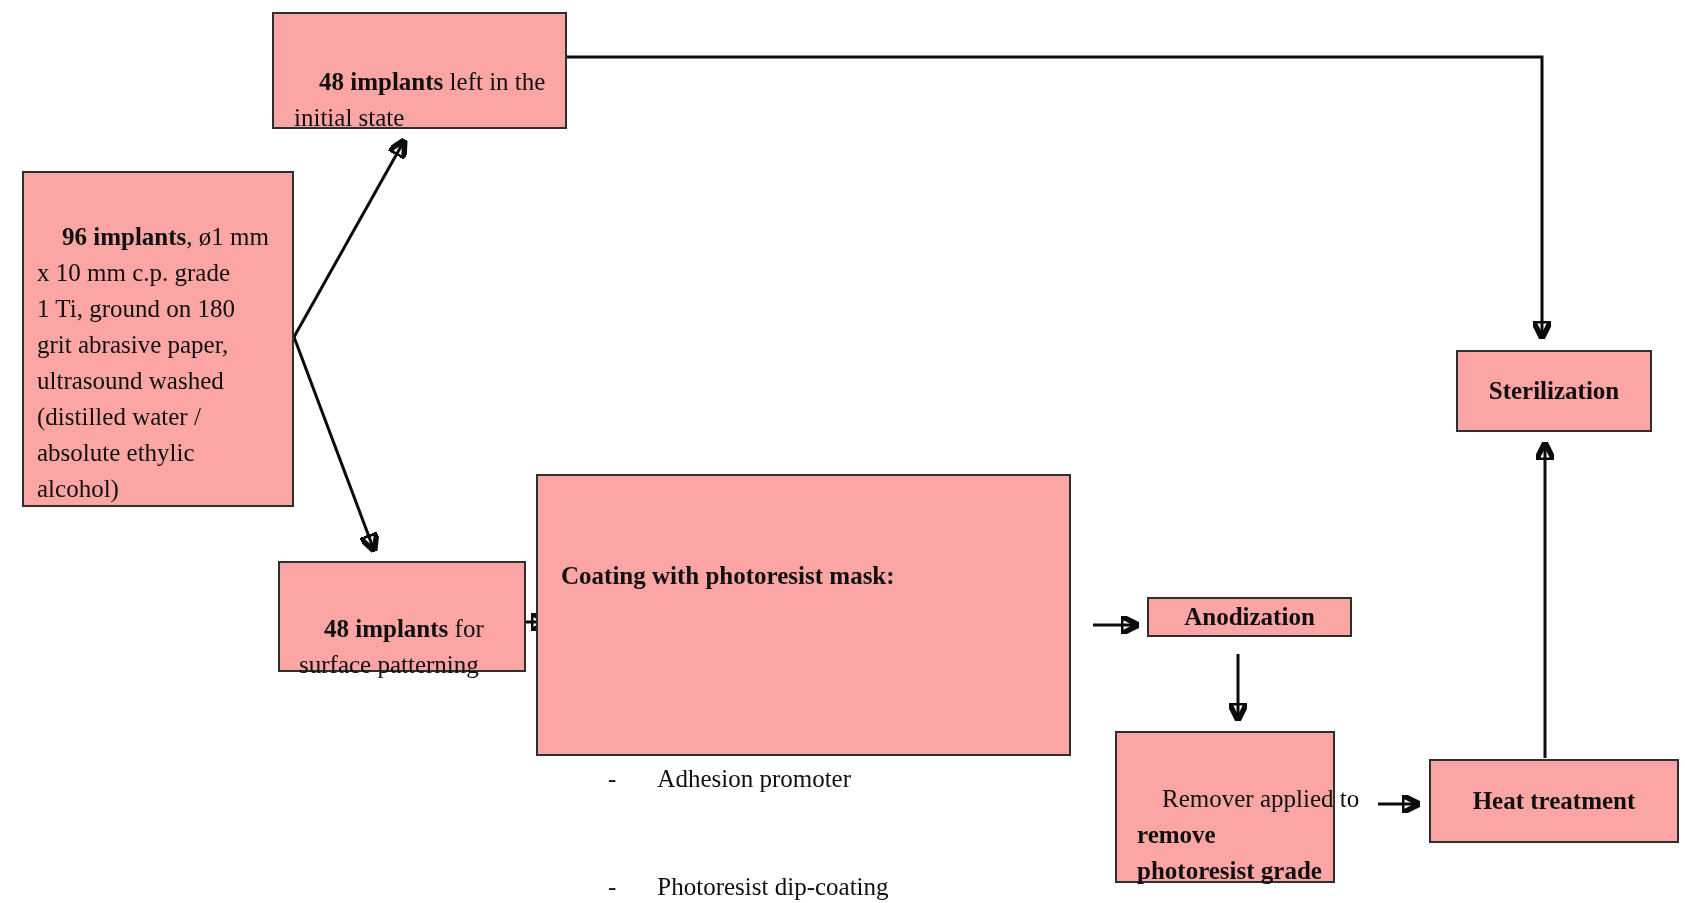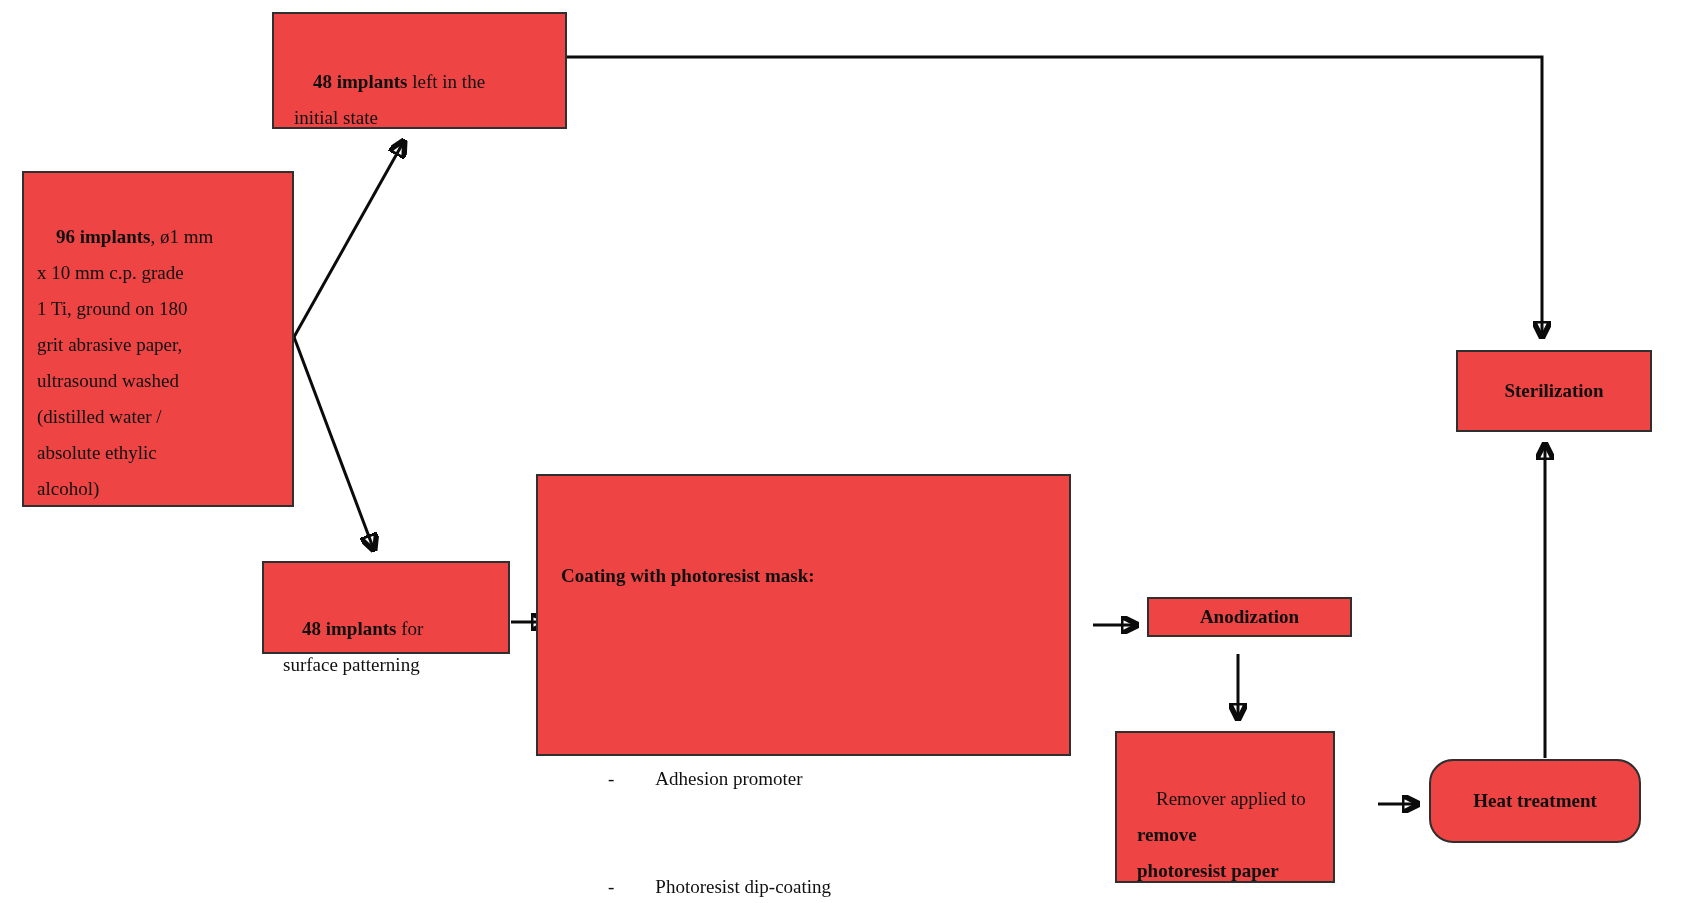--- a/index.html
+++ b/index.html
@@ -23,41 +23,41 @@
   }
   #arrow-layer path {
     stroke: #0b0b0b;
     stroke-width: 3;
     fill: none;
   }
   .node {
     position: absolute;
     box-sizing: border-box;
     border: 2.5px solid #2f2f2f;
-    background: #ef4444;
-    font-size: 19px;
+    background: #fca5a5;
+    font-size: 25px;
     line-height: 36px;
     white-space: pre;
   }
   .node .b { font-weight: bold; }
   .node.center {
     display: flex;
     align-items: center;
     justify-content: center;
     text-align: left;
     font-weight: bold;
     white-space: normal;
   }
   #node-initial-state   { left: 272px;  top: 12px;  width: 295px; height: 117px; padding: 14px 6px 0 20px; }
   #node-source          { left: 22px;   top: 171px; width: 272px; height: 336px; padding: 10px 0 0 13px; }
-  #node-patterning      { left: 262px;  top: 561px; width: 248px; height: 93px; padding: 12px 6px 0 19px; }
+  #node-patterning      { left: 278px;  top: 561px; width: 248px; height: 111px; padding: 12px 6px 0 19px; }
   #node-coating         { left: 536px;  top: 474px; width: 535px; height: 282px; padding: 10px 0 0 23px; }
   #node-anodization     { left: 1147px; top: 597px; width: 205px; height: 40px; }
   #node-remover         { left: 1115px; top: 731px; width: 220px; height: 152px; padding: 12px 6px 0 20px; }
-  #node-heat            { left: 1429px; top: 759px; width: 212px; height: 84px; border-radius: 24px; }
+  #node-heat            { left: 1429px; top: 759px; width: 250px; height: 84px; }
   #node-sterilization   { left: 1456px; top: 350px; width: 196px; height: 82px; }
 
   #node-coating .steps { margin-top: 23px; }
   .step { display: flex; white-space: pre; }
   .step .dash { margin-left: 47px; }
   .step .step-text { margin-left: 41px; }
 </style>
 </head>
 <body>
 
@@ -117,21 +117,21 @@
     </div>
   </div>
 
   <div class="node center" id="node-anodization">
     <span>Anodization</span>
   </div>
 
   <div class="node" id="node-remover">
     <span>Remover applied to
 </span><span class="b">remove
-photoresist paper</span>
+photoresist grade</span>
   </div>
 
   <div class="node center" id="node-heat">
     <span>Heat treatment</span>
   </div>
 
   <div class="node center" id="node-sterilization">
     <span>Sterilization</span>
   </div>
 

